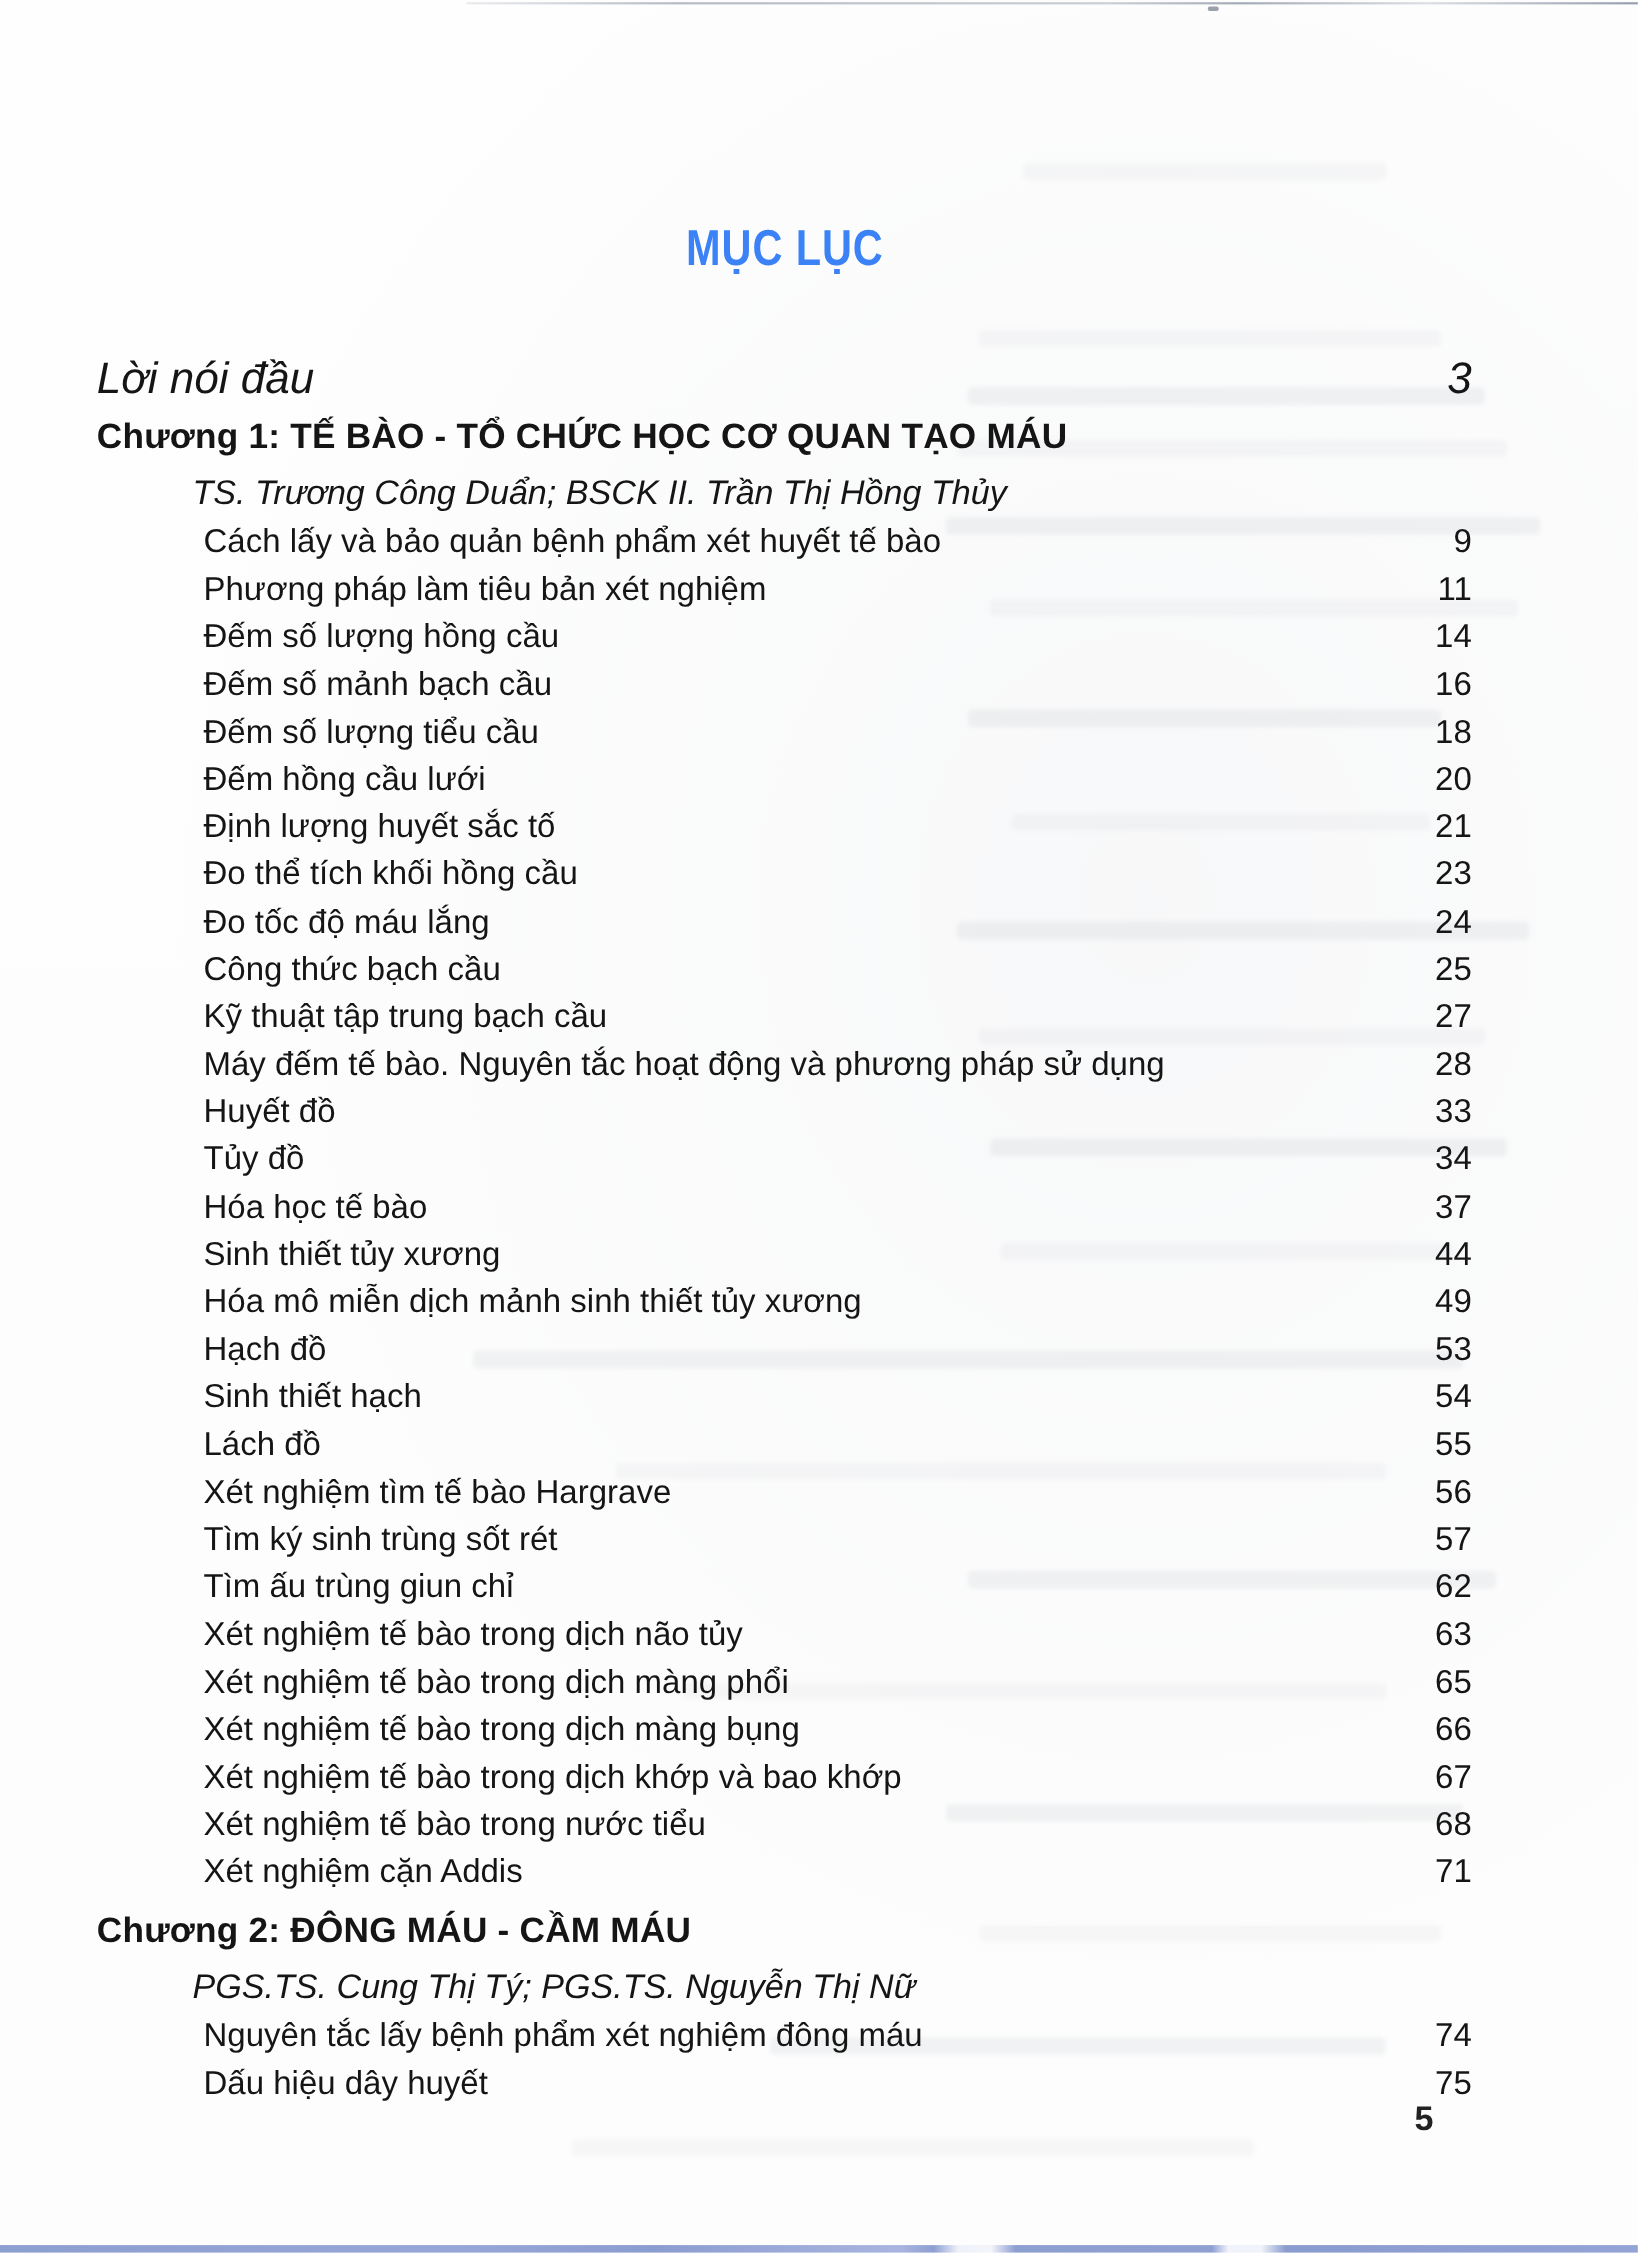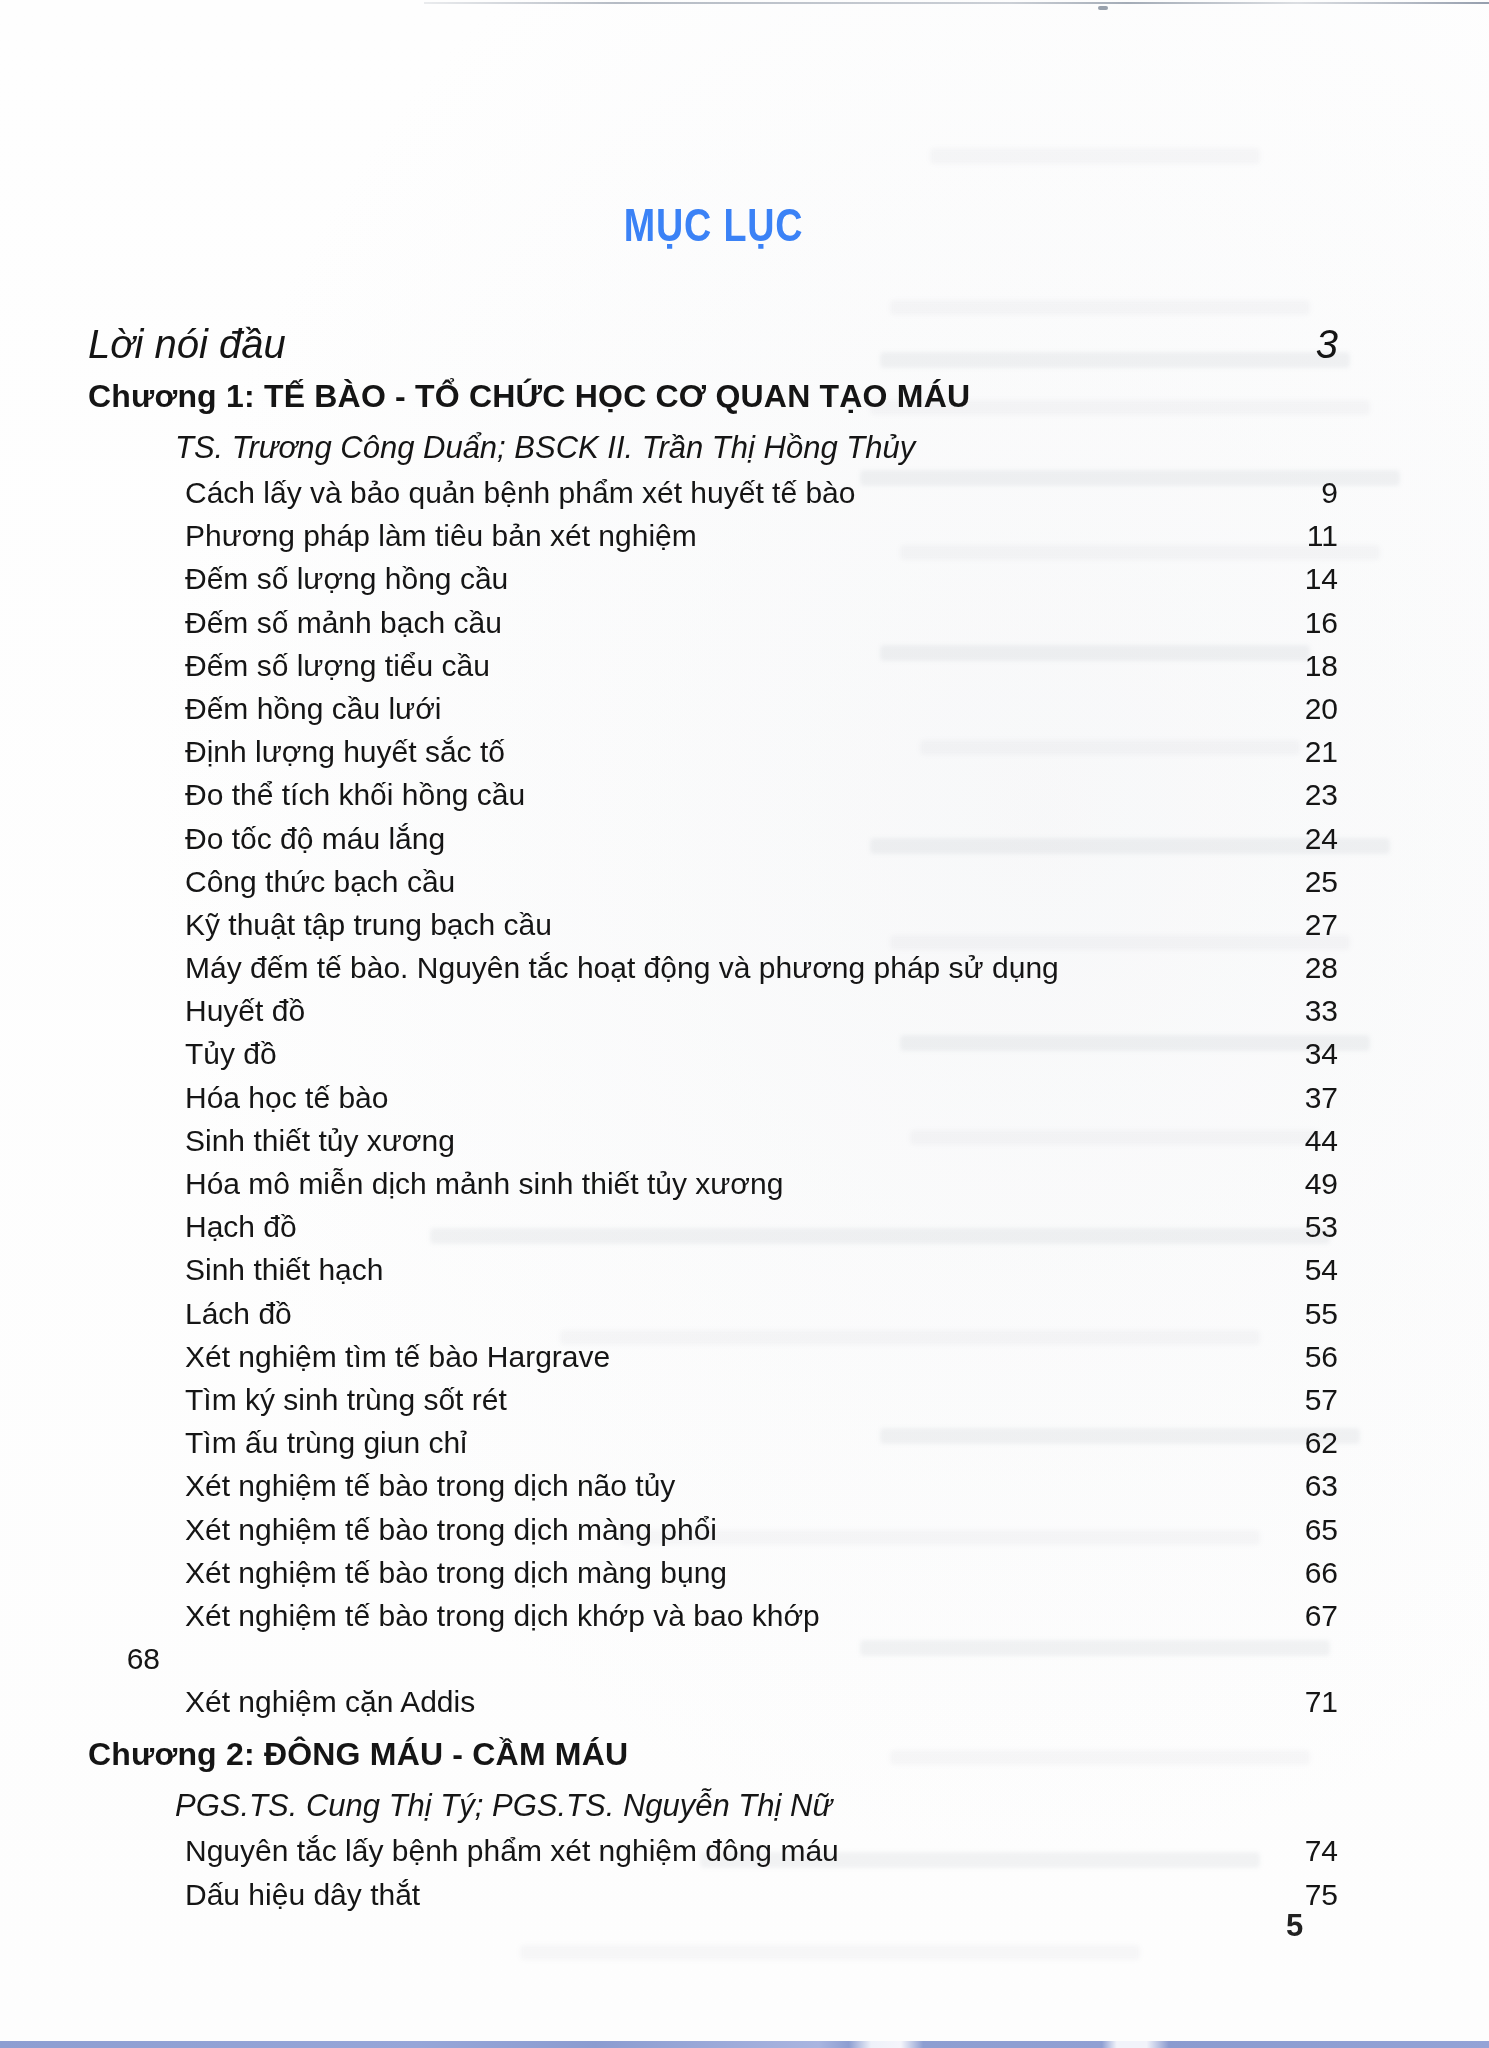--- a/index.html
+++ b/index.html
@@ -198,36 +198,37 @@
       </div>
       <div class="row item">
         <span class="t">Xét nghiệm tế bào trong dịch màng bụng</span>
         <span class="p">66</span>
       </div>
       <div class="row item">
         <span class="t">Xét nghiệm tế bào trong dịch khớp và bao khớp</span>
         <span class="p">67</span>
       </div>
       <div class="row item">
+        <span class="t">Xét nghiệm tế bào trong nước tiểu</span>
         <span class="p">68</span>
       </div>
       <div class="row item">
         <span class="t">Xét nghiệm cặn Addis</span>
         <span class="p">71</span>
       </div>
       <div class="row chapter">
         <span class="t">Chương 2: ĐÔNG MÁU - CẦM MÁU</span>
       </div>
       <div class="row authors">PGS.TS. Cung Thị Tý; PGS.TS. Nguyễn Thị Nữ</div>
       <div class="row item">
         <span class="t">Nguyên tắc lấy bệnh phẩm xét nghiệm đông máu</span>
         <span class="p">74</span>
       </div>
       <div class="row item">
-        <span class="t">Dấu hiệu dây thắt</span>
+        <span class="t">Dấu hiệu dây huyết</span>
         <span class="p">75</span>
       </div>
     </div>
 </div>
 
 <div class="folio">5</div>
 
 <div class="edge-top"></div>
 <div class="edge-top-dot"></div>
 <div class="edge-bottom"></div>

